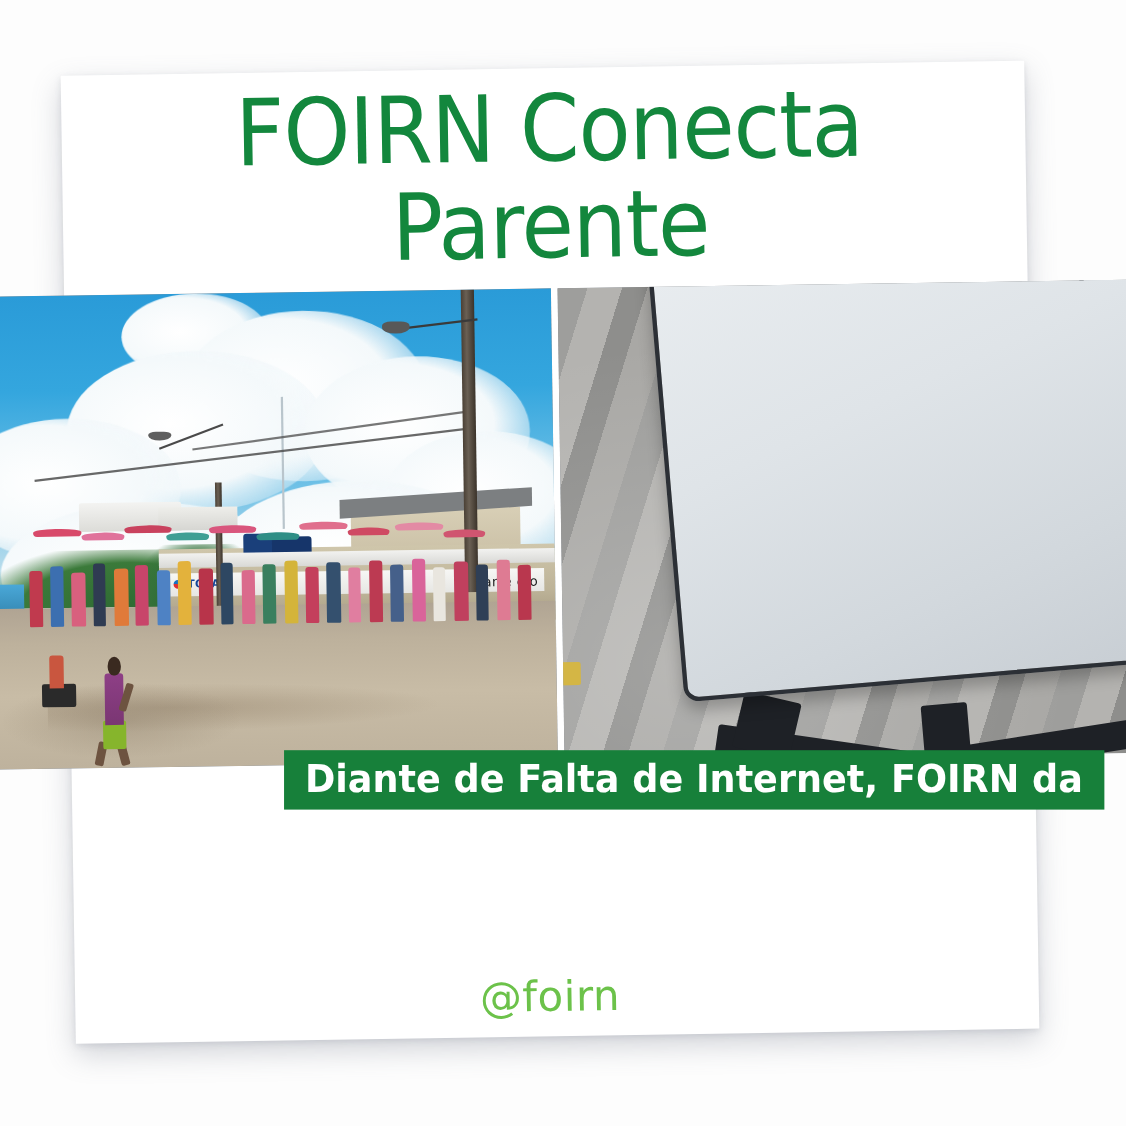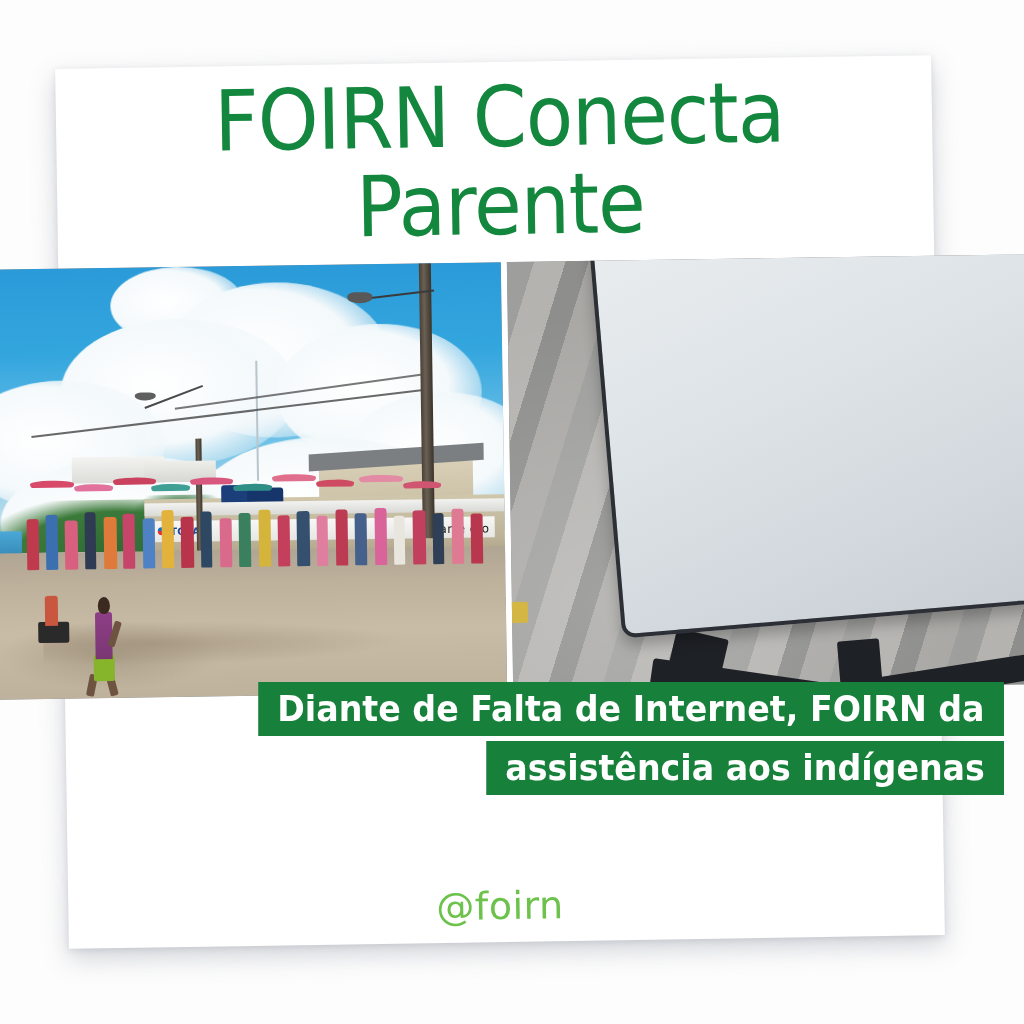--- a/index.html
+++ b/index.html
@@ -468,18 +468,17 @@
       <div class="leg leg-c"></div>
       <div class="leg leg-d"></div>
       <div class="tabletop2"></div>
       <div class="tabletop"></div>
     </div>
 
   </div>
 
   <div class="caption">
     <span class="cap-row"><span class="cap-line">Diante de Falta de Internet, FOIRN da</span></span>
-    <span class="cap-row"><span class="cap-line">assistência aos indígenas</span></span>
   </div>
 
   <div class="handle">@foirn</div>
 
 </div>
 
 </body></html>

